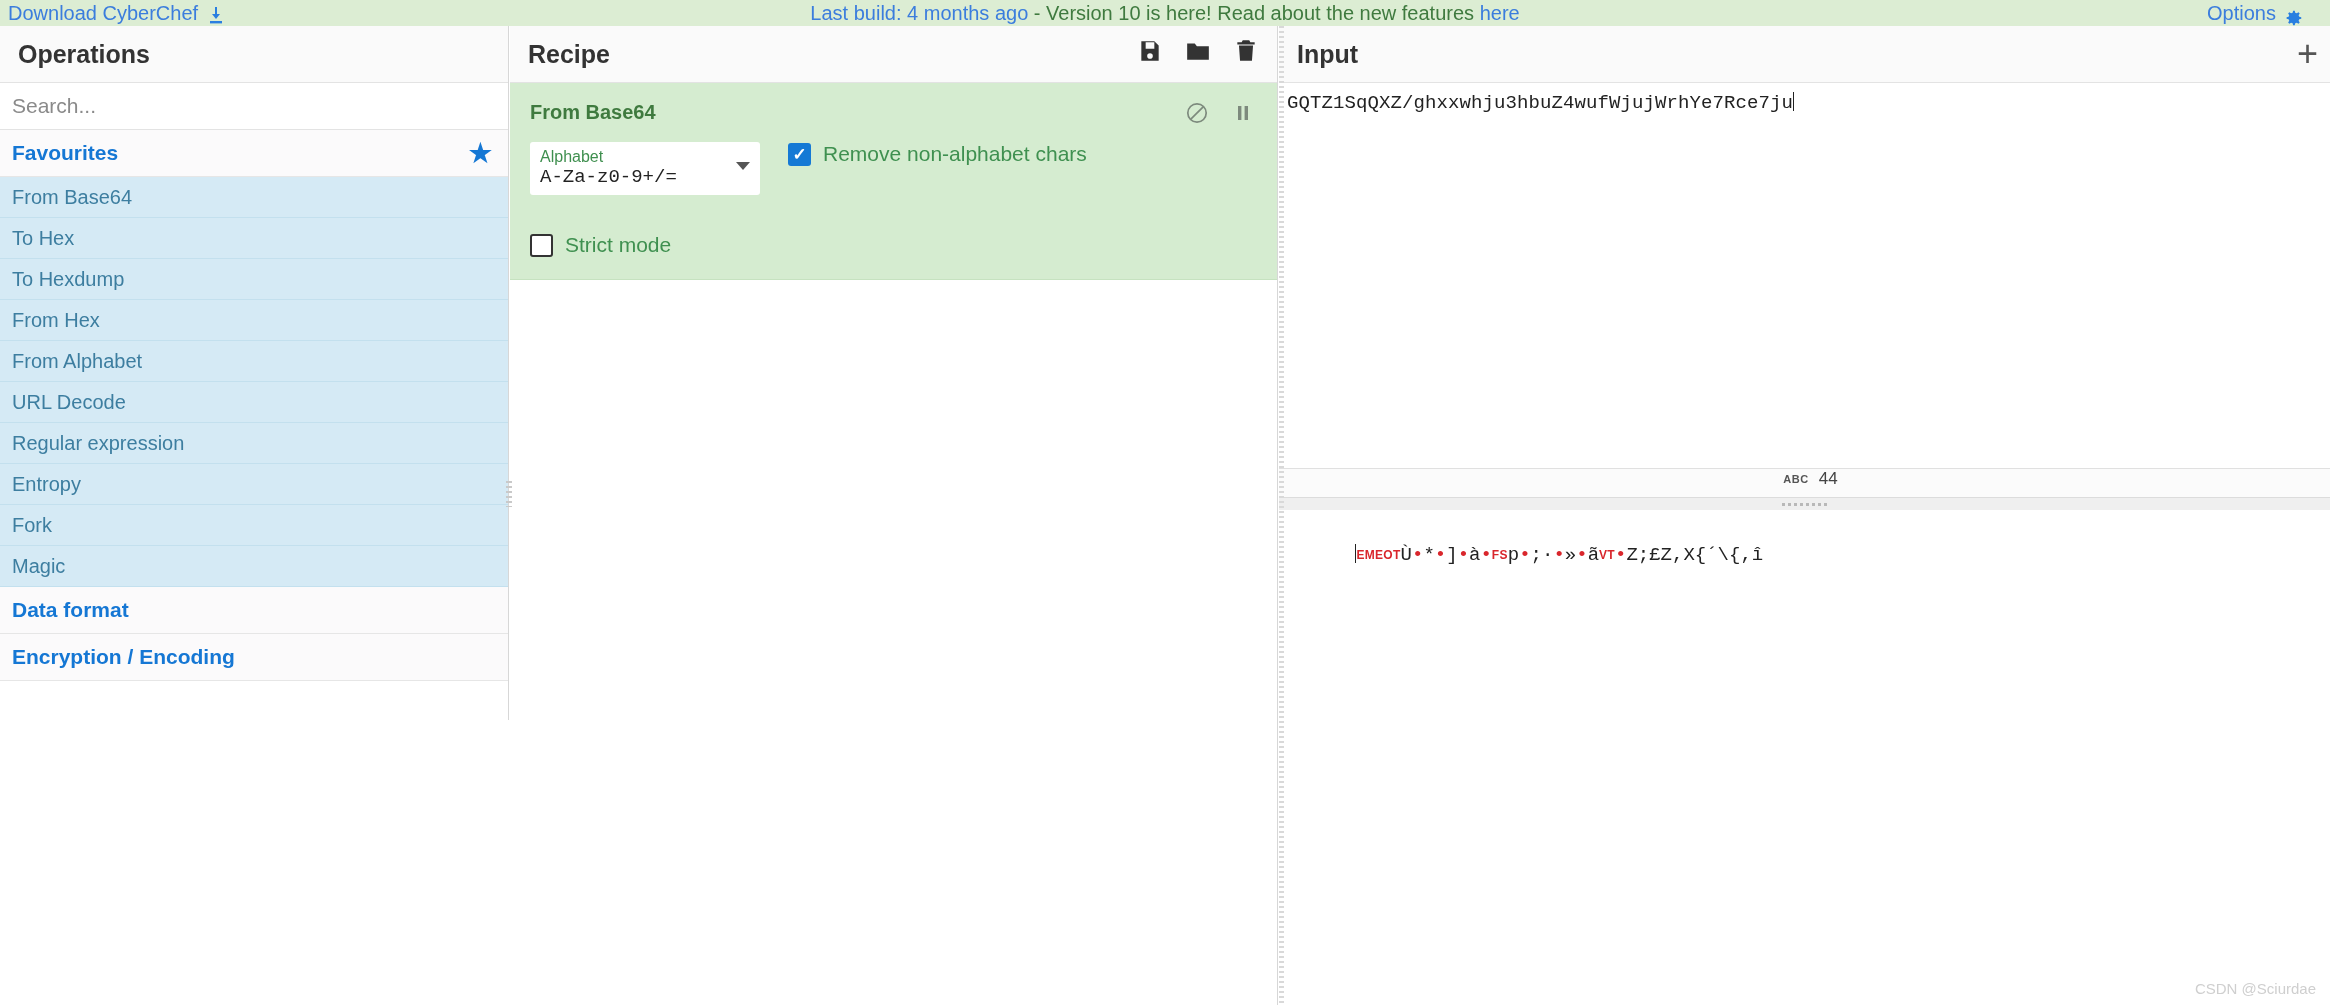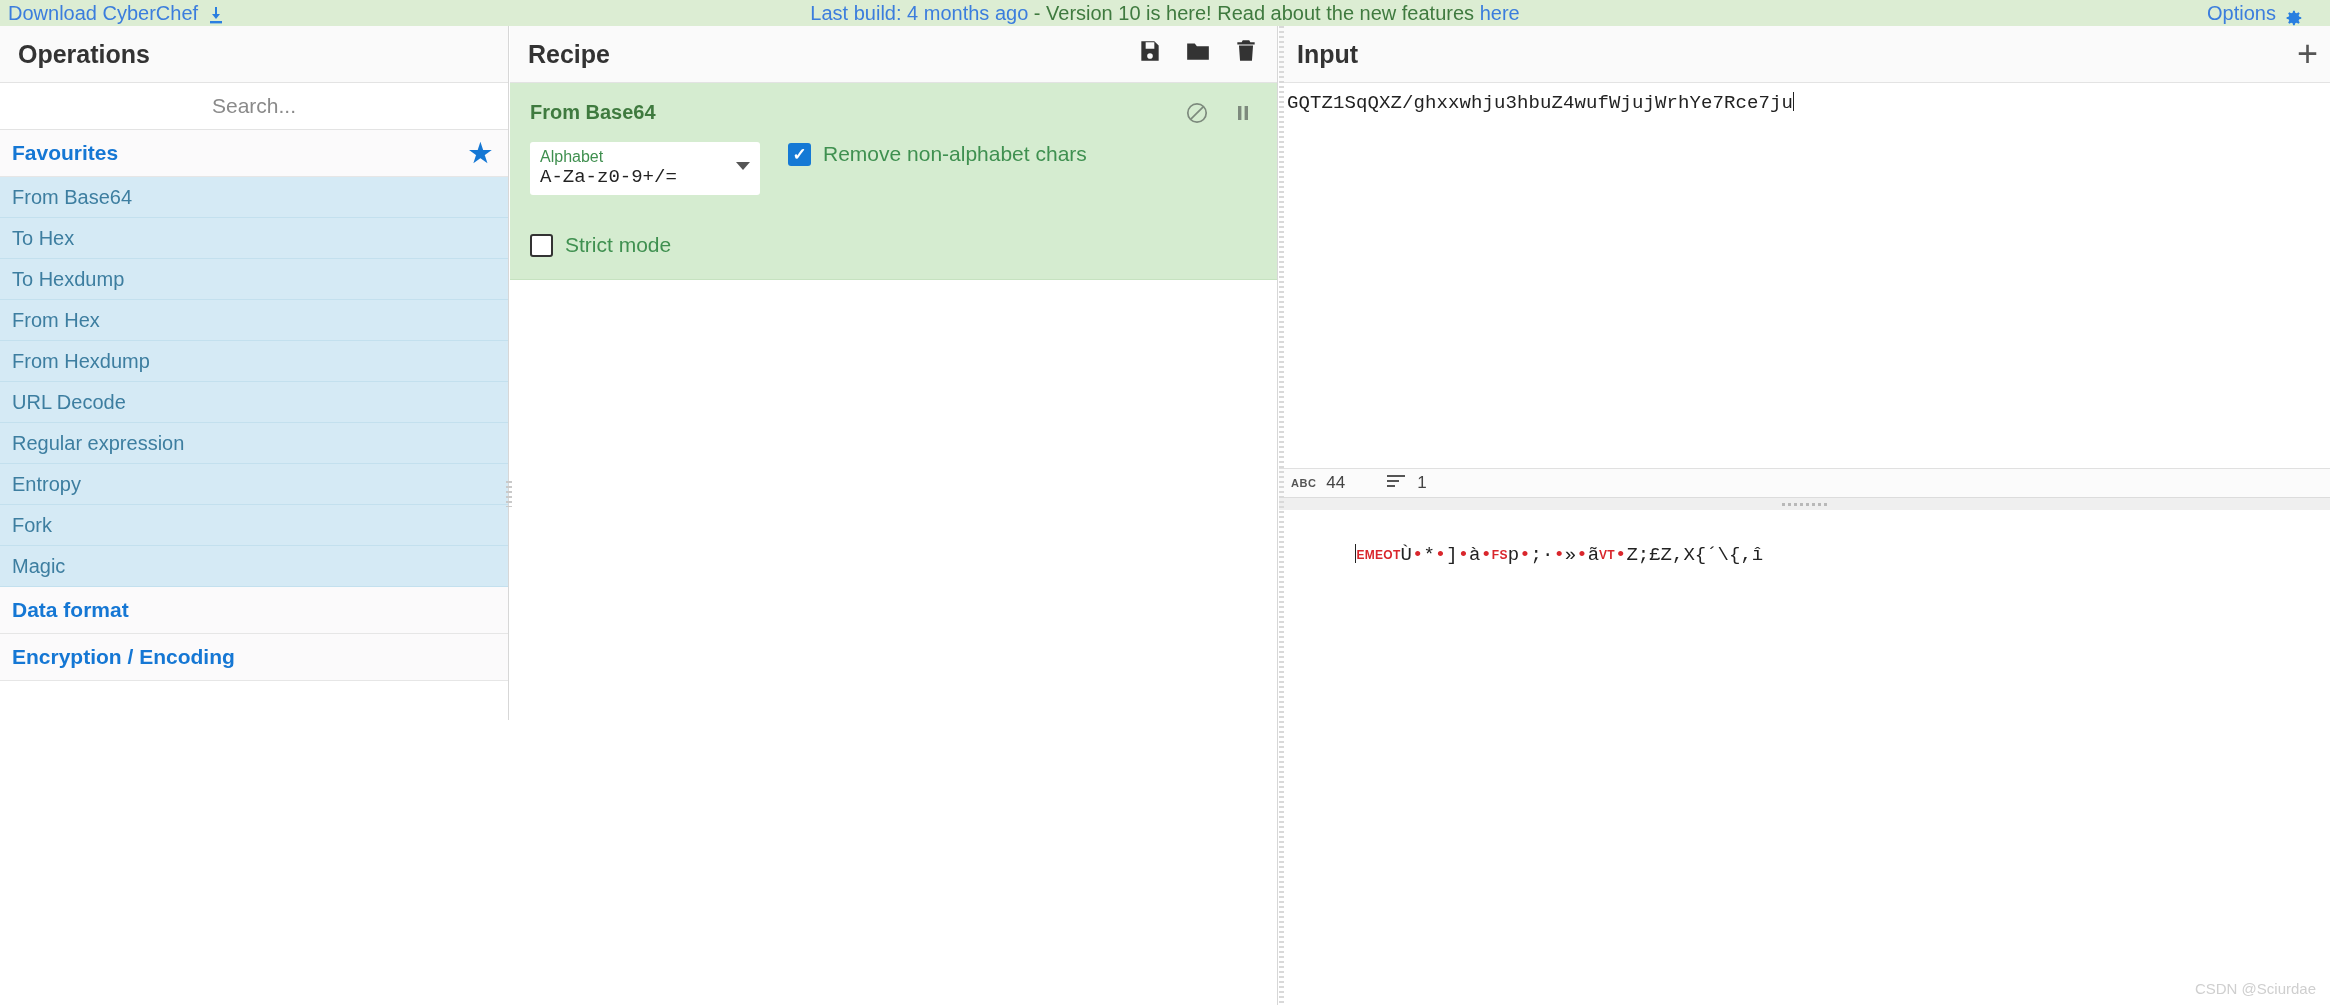--- a/index.html
+++ b/index.html
@@ -43,21 +43,21 @@
   .panel-title .title-text { flex: 0 0 auto; }
   .title-icons { position: absolute; right: 18px; display: flex; align-items: center; gap: 22px; }
 
   
   .ops-search {
     height: 47px; border-bottom: 1px solid #e3e3e3; background: #fff;
     display: flex; align-items: center; padding: 0 12px;
   }
   .ops-search input {
     width: 100%; border: none; outline: none; background: transparent;
-    font-size: 21px; color: #333; font-family: "Liberation Sans", sans-serif; text-align: center;
+    font-size: 21px; color: #333; font-family: "Liberation Sans", sans-serif;
   }
   .ops-search input::placeholder { color: #8a8a8a; }
 
   .cat-header {
     height: 47px; background: #fbfafb; border-bottom: 1px solid #e6e6e6;
     display: flex; align-items: center; padding: 0 12px;
     font-size: 21px; font-weight: bold; color: #1577d4;
     position: relative;
   }
   .cat-header .star { position: absolute; right: 16px; color: #1577d4; font-size: 26px; line-height: 1; }
@@ -105,21 +105,21 @@
     height: 385px; background: #fff; padding: 9px 0 0 8px;
     font-family: "Liberation Mono", monospace; font-size: 19px; color: #222;
     position: relative; overflow: hidden;
   }
   .input-text { white-space: pre; letter-spacing: 0.1px; }
   .caret { display: inline-block; width: 1px; height: 19px; background: #222; vertical-align: -3px; }
 
   .io-statusbar {
     height: 30px; background: #fbfbfb; border-top: 1px solid #e0e0e0; border-bottom: 1px solid #dcdcdc;
     display: flex; align-items: center; gap: 10px; padding-left: 12px;
-    font-size: 17px; color: #444; font-family: "Liberation Sans", sans-serif;
+    font-size: 17px; color: #444; font-family: "Liberation Sans", sans-serif; flex-direction: column;
   }
   .io-statusbar .stat { display: flex; align-items: center; gap: 10px; }
   .io-statusbar .sep { width: 22px; }
   .abc-glyph { font-size: 11px; font-weight: bold; color: #555; letter-spacing: 0.5px; font-family: "Liberation Sans", sans-serif; }
 
   .io-splitter {
     height: 12px; background: #efefef;
     display: flex; align-items: center; justify-content: center;
   }
   .io-splitter .grip { width: 46px; height: 3px;
@@ -195,21 +195,21 @@
     <div class="op-item">
       <span>To Hex</span>
       </div>
     <div class="op-item">
       <span>To Hexdump</span>
       </div>
     <div class="op-item">
       <span>From Hex</span>
       </div>
     <div class="op-item">
-      <span>From Hexdump</span>
+      <span>From Alphabet</span>
       </div>
     <div class="op-item">
       <span>URL Decode</span>
       </div>
     <div class="op-item">
       <span>Regular expression</span>
       </div>
     <div class="op-item">
       <span>Entropy</span>
       </div>

